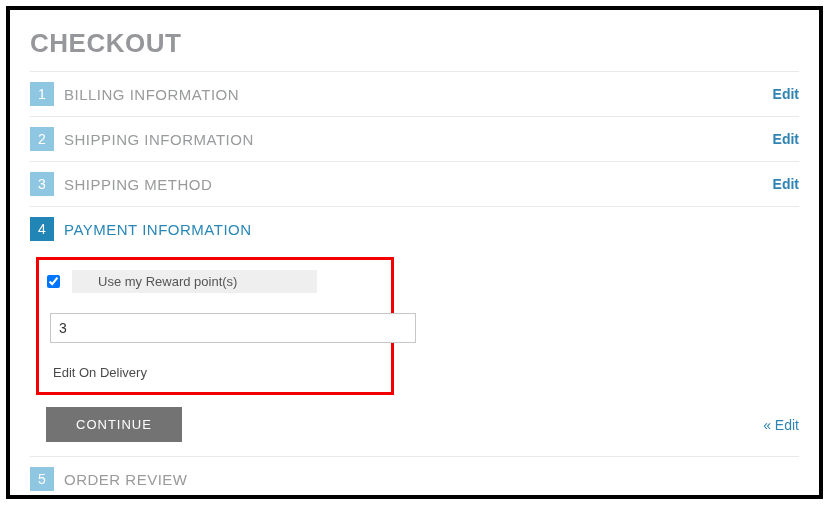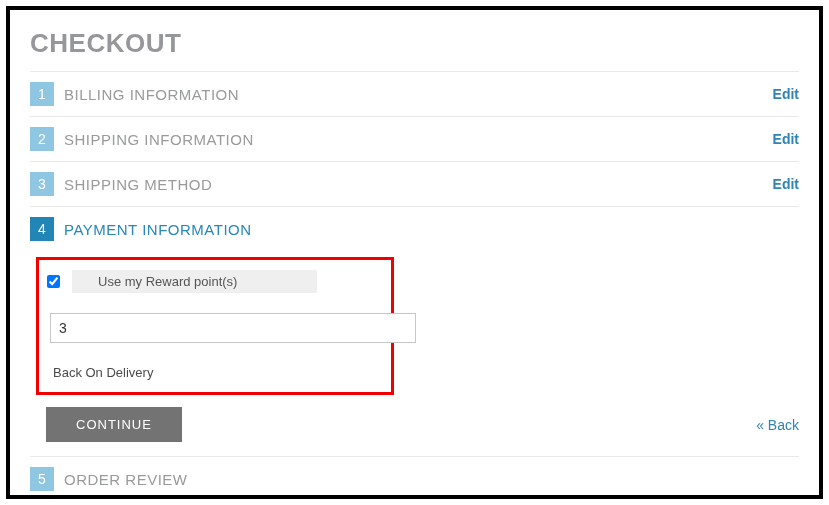--- a/index.html
+++ b/index.html
@@ -175,28 +175,28 @@
   <div class="payment-wrap">
     <div class="payment-body">
       <div class="highlight-box">
         <div class="reward-row">
           <input type="checkbox" checked="" class="reward-check" style="">
           <div class="reward-label-bg">Use my Reward point(s)</div>
         </div>
         <div class="available-row">
           <input class="points-input" type="text" value="3" style="">
         </div>
-        <div class="payment-method">Back On Delivery</div>
+        <div class="payment-method">Edit On Delivery</div>
       </div>
     </div>
   </div>
 
   <div class="action-row">
     <button class="btn-continue">CONTINUE</button>
-    <div class="back-link">« Back</div>
+    <div class="back-link">« Edit</div>
   </div>
 
   <div class="step-row">
     <div class="step-num inactive">5</div>
     <div class="step-title">ORDER REVIEW</div>
   </div>
 
 </div>
 
 </body></html>

